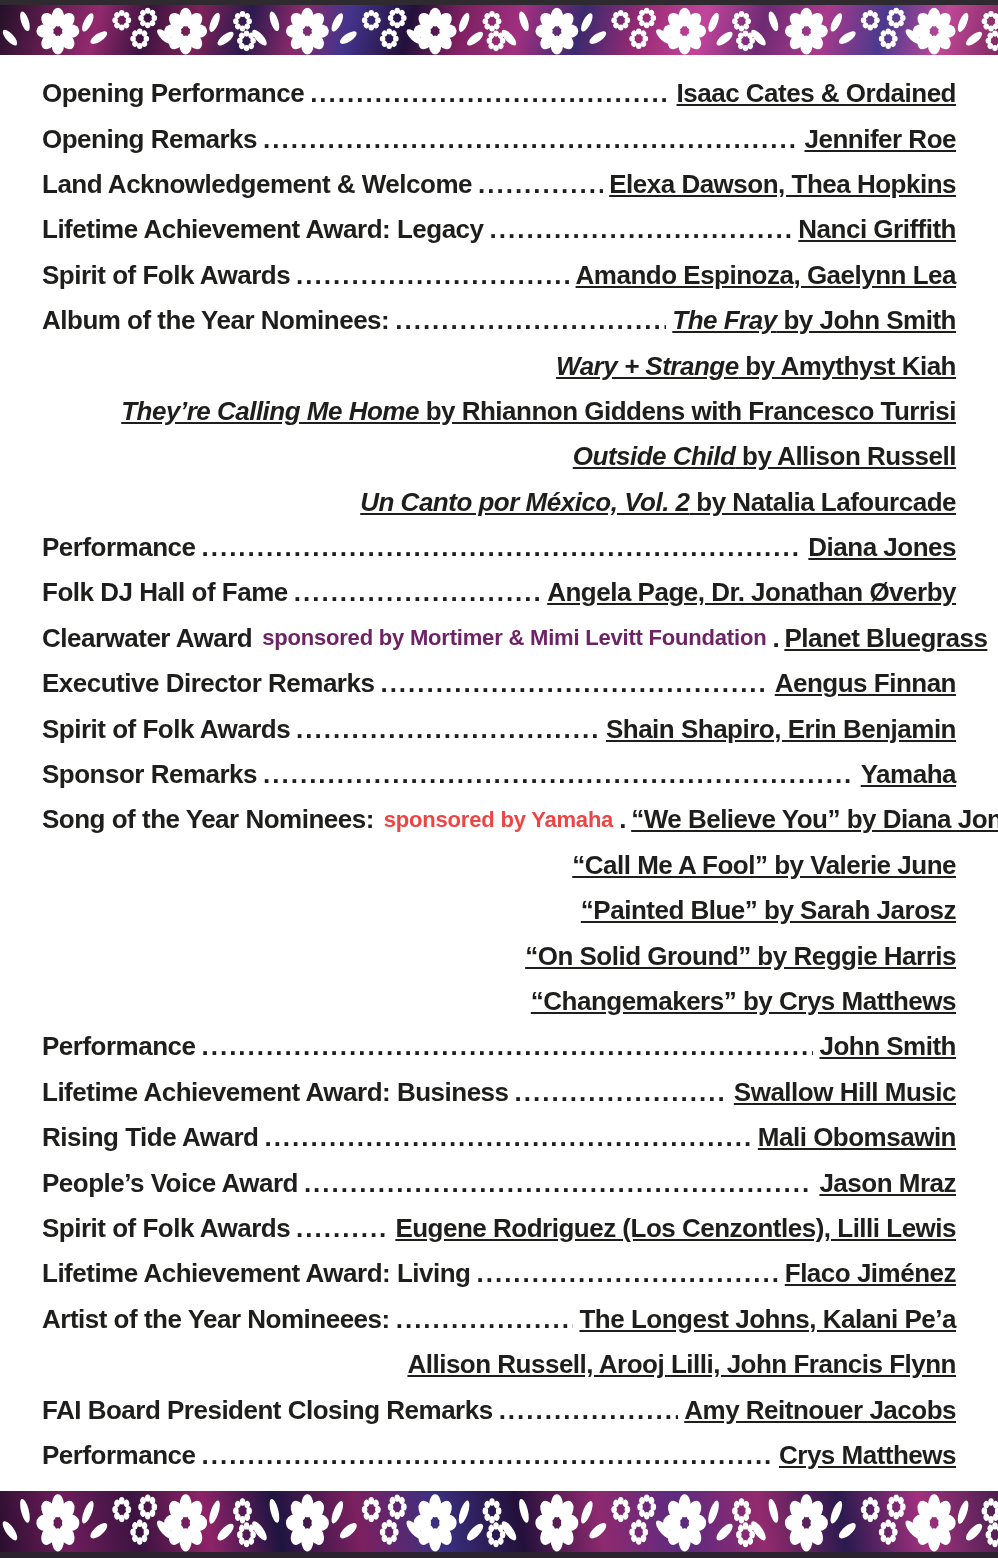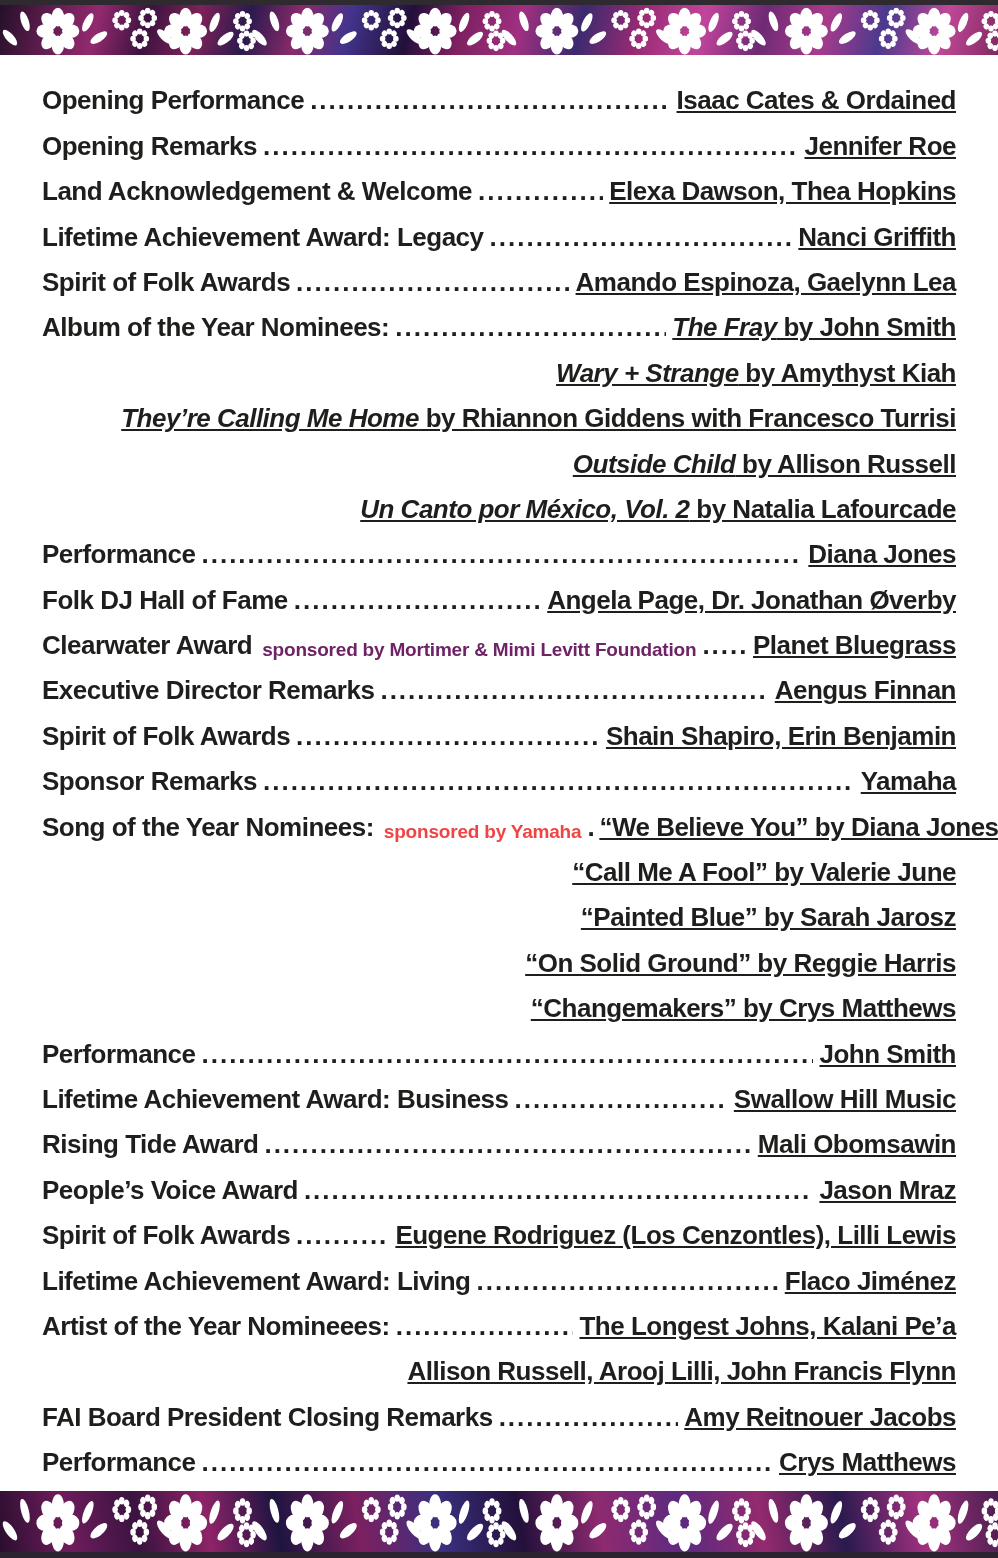--- a/index.html
+++ b/index.html
@@ -26,30 +26,30 @@
   }
   .band-bottom svg{
     background:linear-gradient(80deg,
       #2a0e2e 0%, #6e1d5c 7%, #3a1340 14%, #8e2368 21%, #1e1440 28%,
       #7c2060 36%, #3a3080 44%, #23103a 52%, #8e2a70 60%, #5c2a80 68%,
       #932a6e 76%, #2a1a4e 84%, #a23180 92%, #4a1f4e 100%);
   }
   
   .content{flex:0 0 auto;padding:16px 42px 0 42px;}
   .row{
-    display:flex;align-items:flex-end;
+    display:flex;align-items:center;
     height:45.4px;
     font-size:26px;font-weight:600;letter-spacing:-0.5px;
     white-space:nowrap;
   }
   .row.cont{justify-content:flex-end;}
   .lbl{font-weight:700;flex:0 0 auto;}
   .spn{
     flex:0 0 auto;
-    font-size:19px;font-weight:700;letter-spacing:-0.2px;
+    font-size:22px;font-weight:700;letter-spacing:-0.2px;
     margin-left:10px;
   }
   .dots{
     flex:1 1 0;min-width:6px;
     overflow:hidden;
     margin:0 6px;
     font-weight:600;letter-spacing:2px;
   }
   .dots::after{content:"..........................................................................................................................................................";}
   .val{flex:0 0 auto;font-weight:600;text-decoration:underline;}

